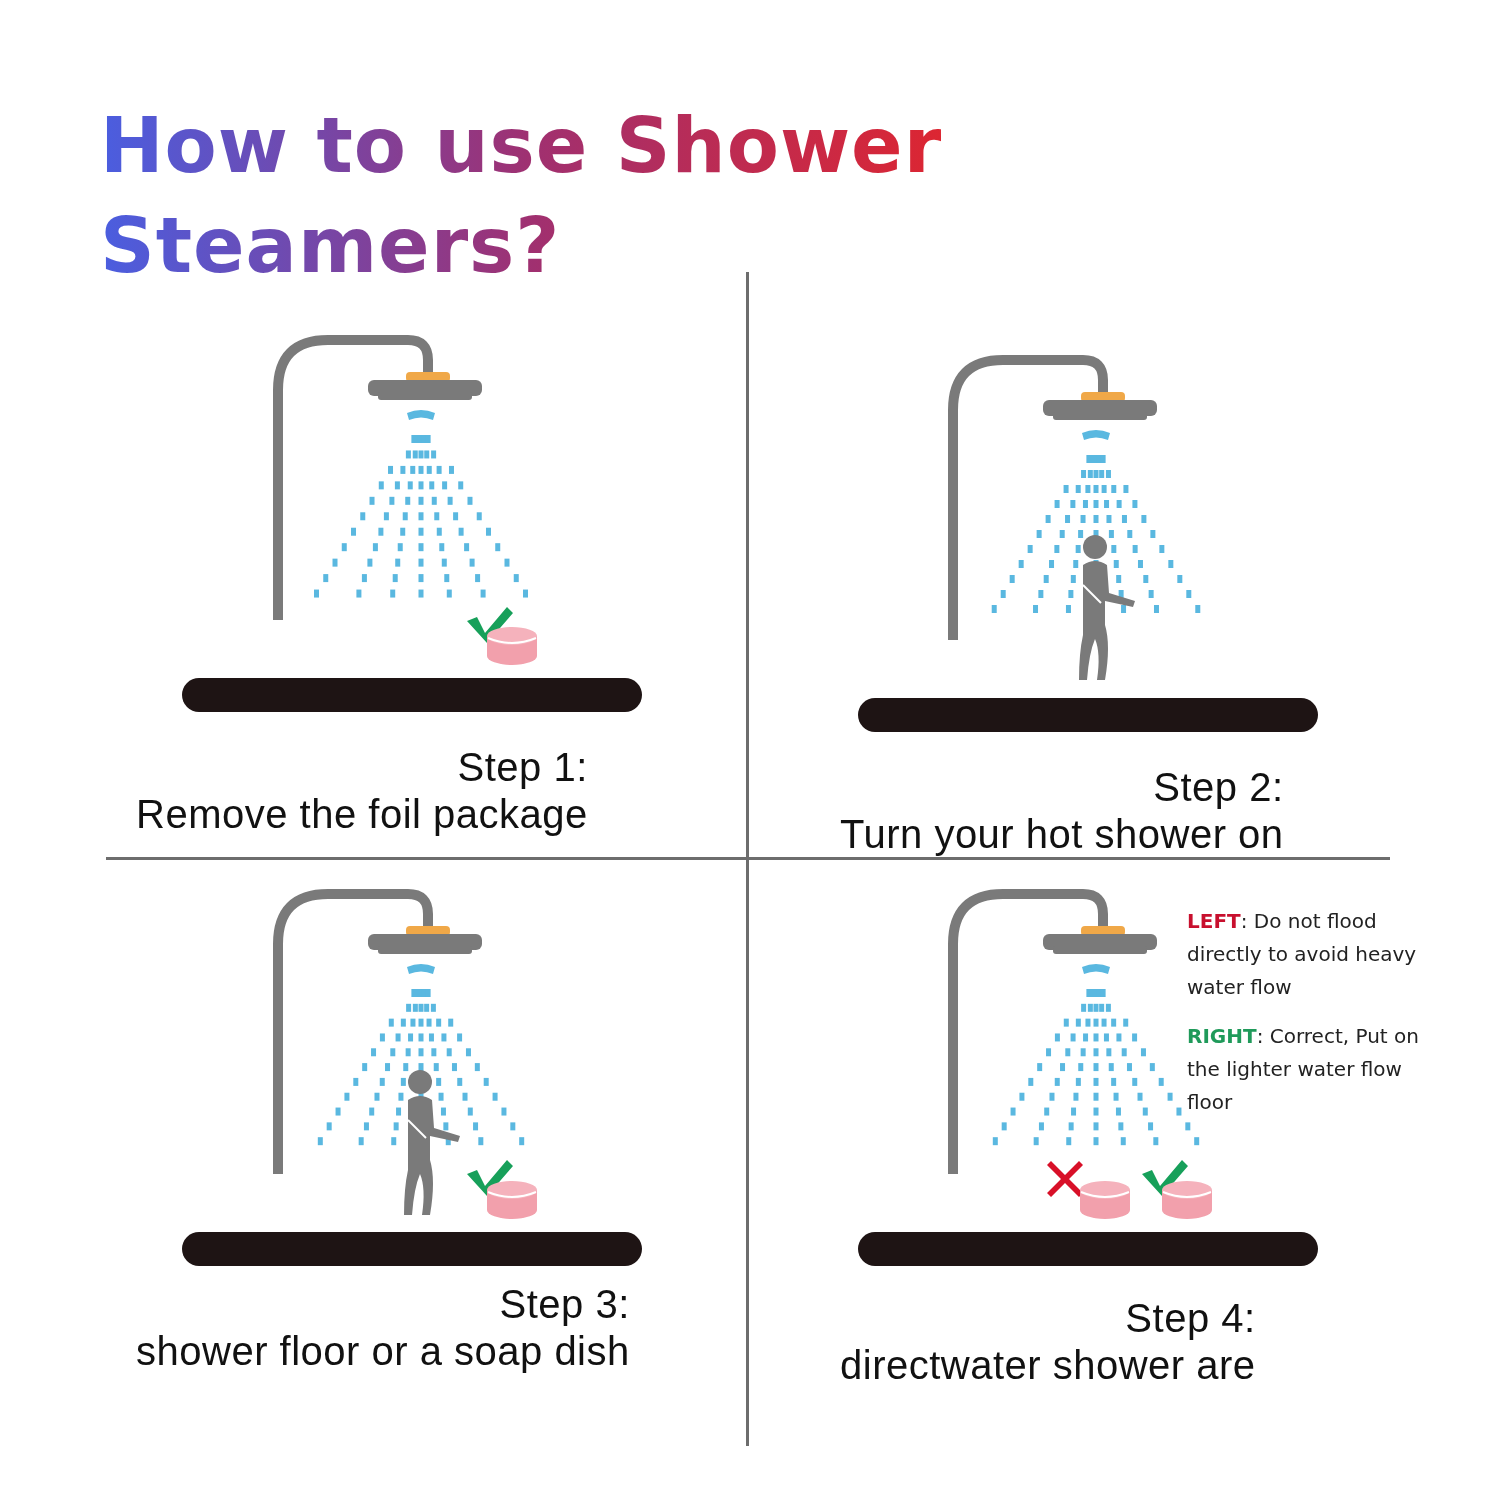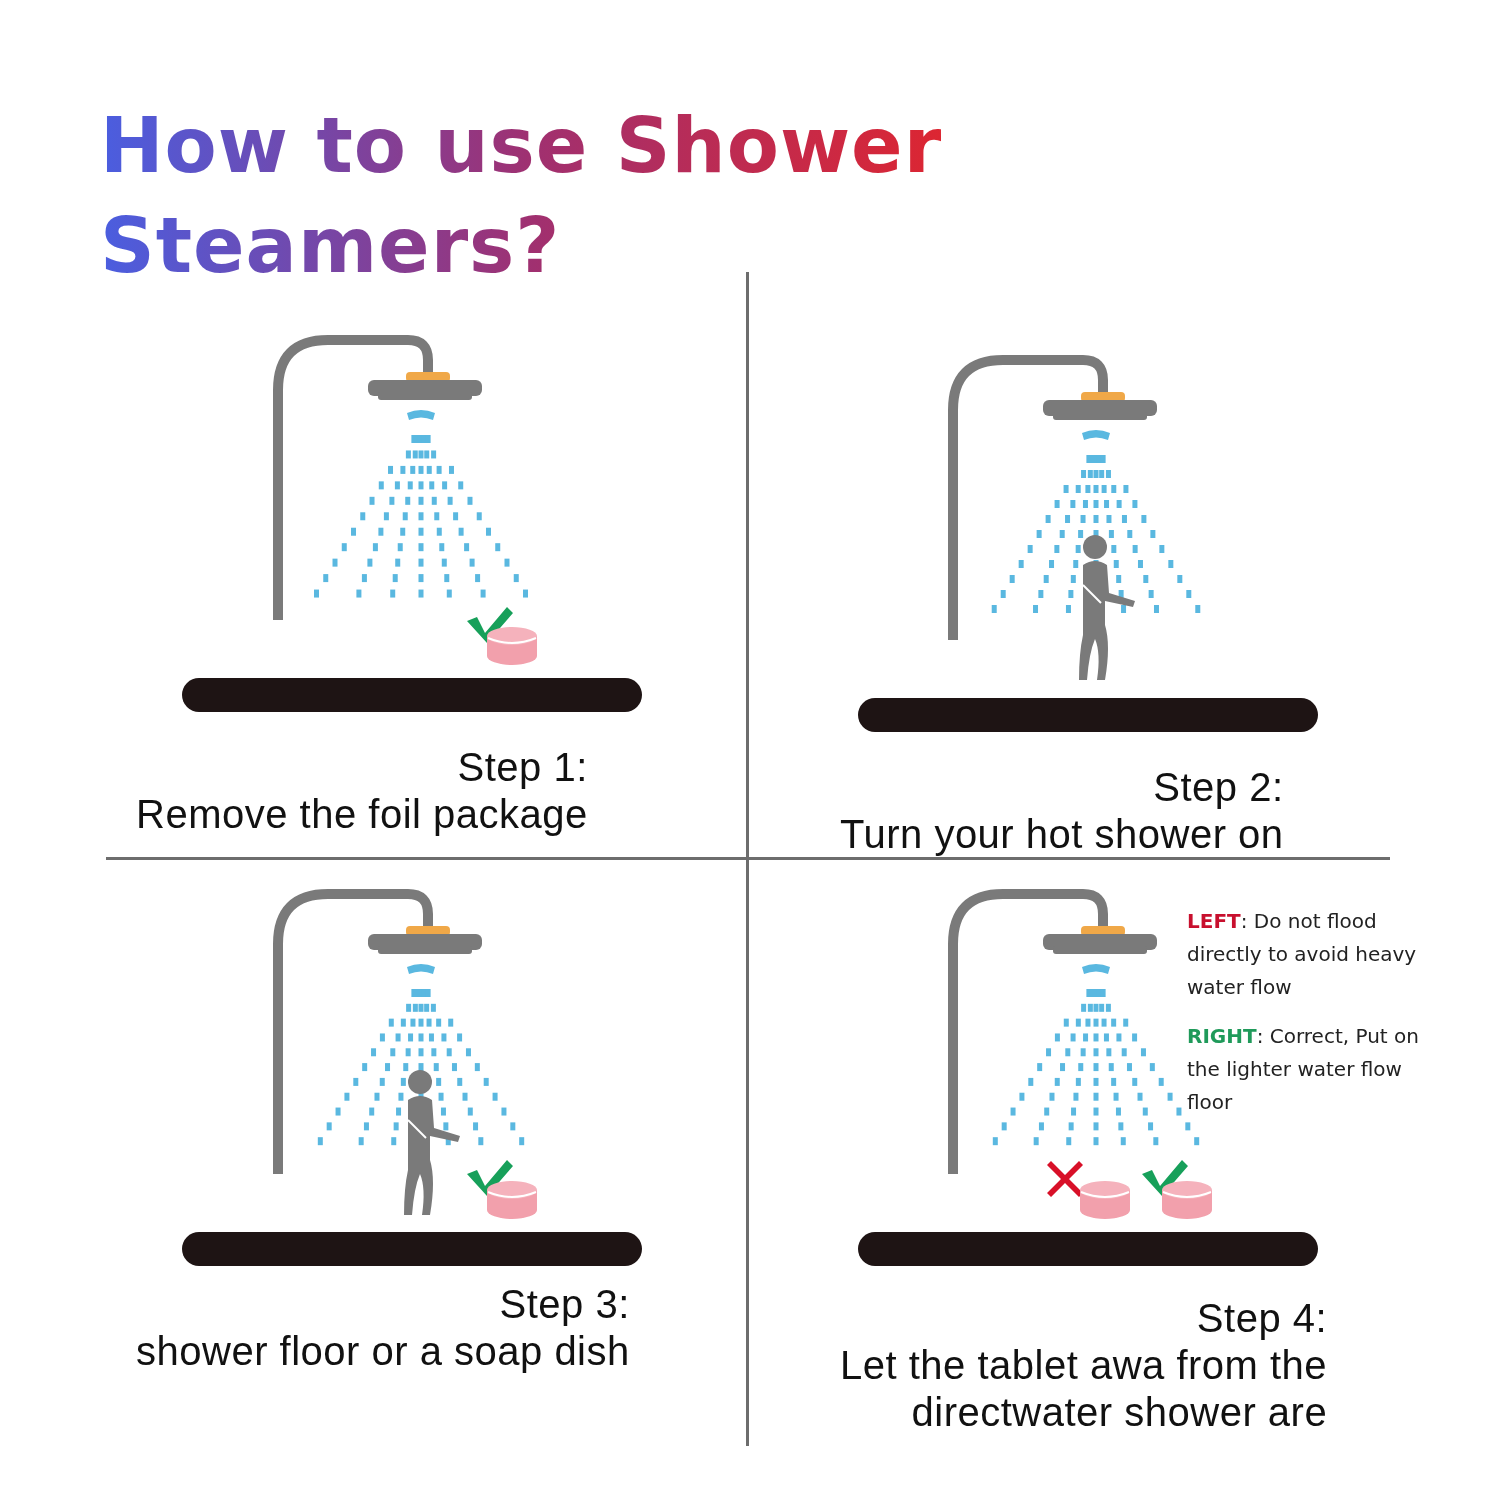--- a/index.html
+++ b/index.html
@@ -431,21 +431,20 @@
       </g>
     <g transform="translate(1142,1160)">
         <use href="#check"></use>
       </g>
     <g transform="translate(1162,1180)">
         <use href="#tablet"></use>
       </g>
   </svg>
   <div class="caption" style="left:840px;top:1295px;">
     <div>Step 4:</div>
-    <div>Let the tablet awa from the</div>
     <div>directwater shower are</div>
   </div>
 </div>
 
 <div class="note" style="top:905px;">
   <b id="kwL" style="color: rgb(200, 16, 46);">LEFT</b><span>: Do not flood directly to avoid heavy water flow</span>
 </div>
 <div class="note" style="top:1020px;">
   <b id="kwR" style="color: rgb(31, 154, 90);">RIGHT</b><span>: Correct, Put on the lighter water flow floor</span>
 </div>

